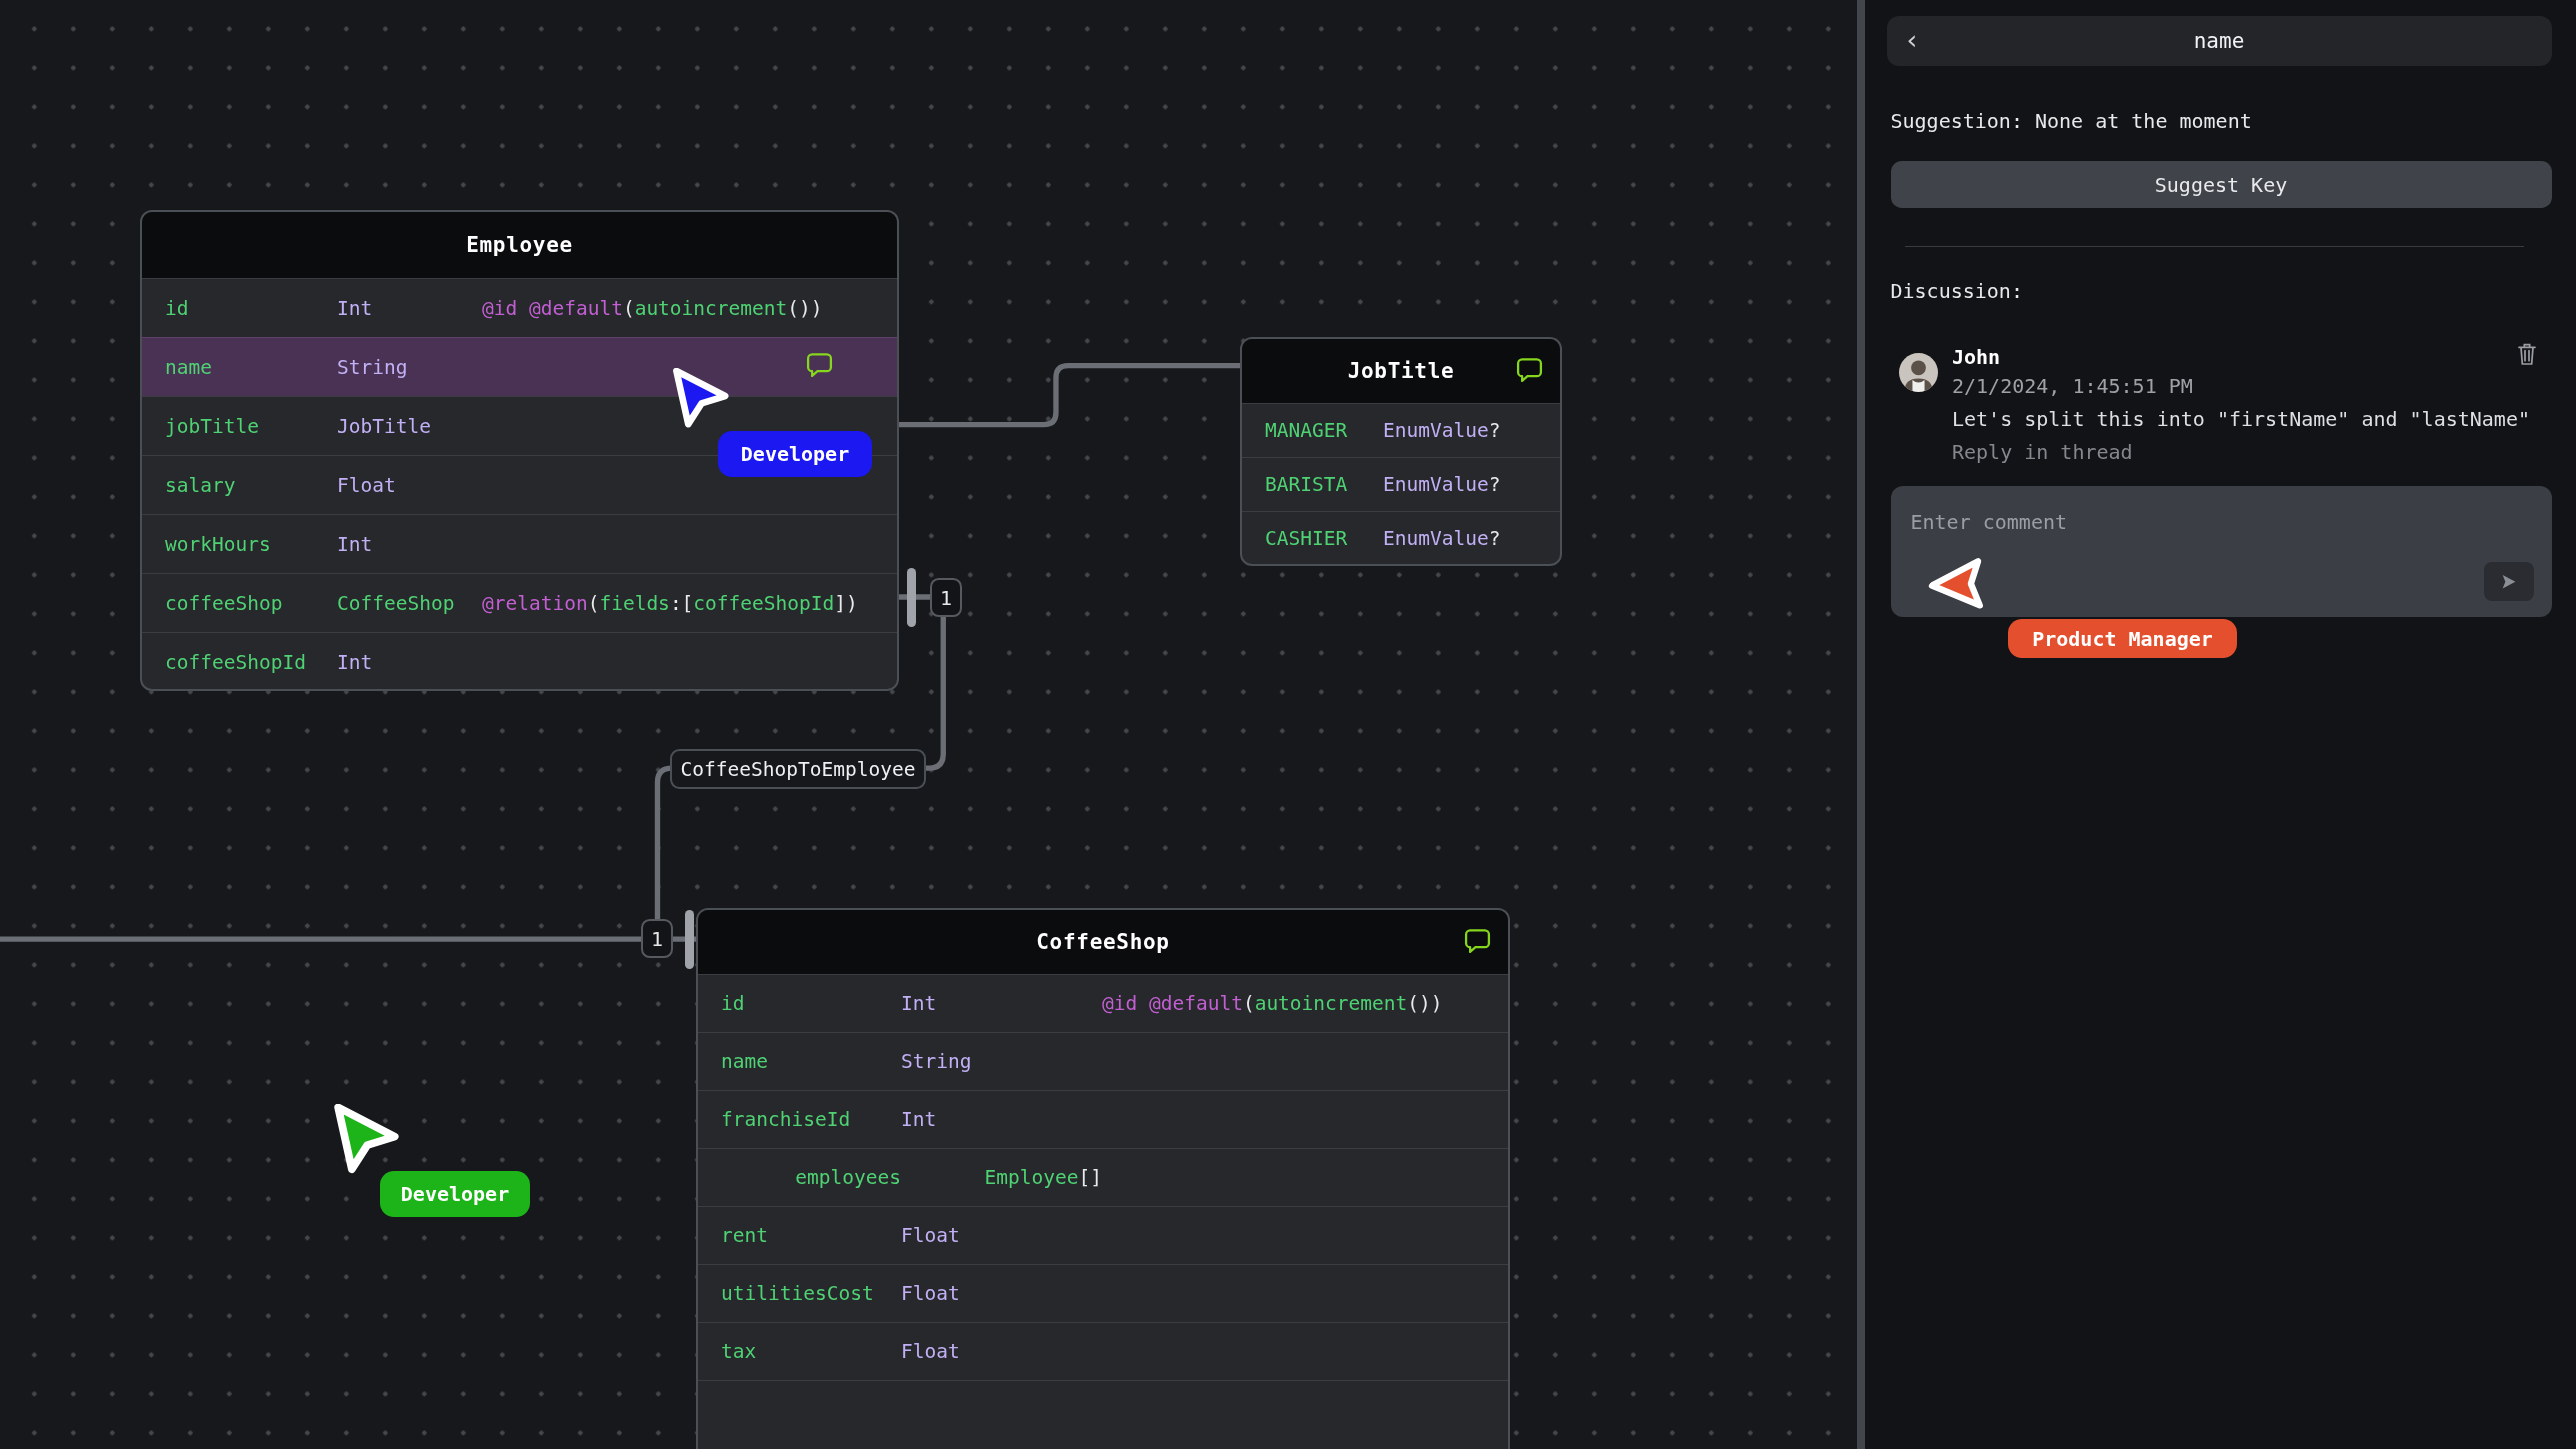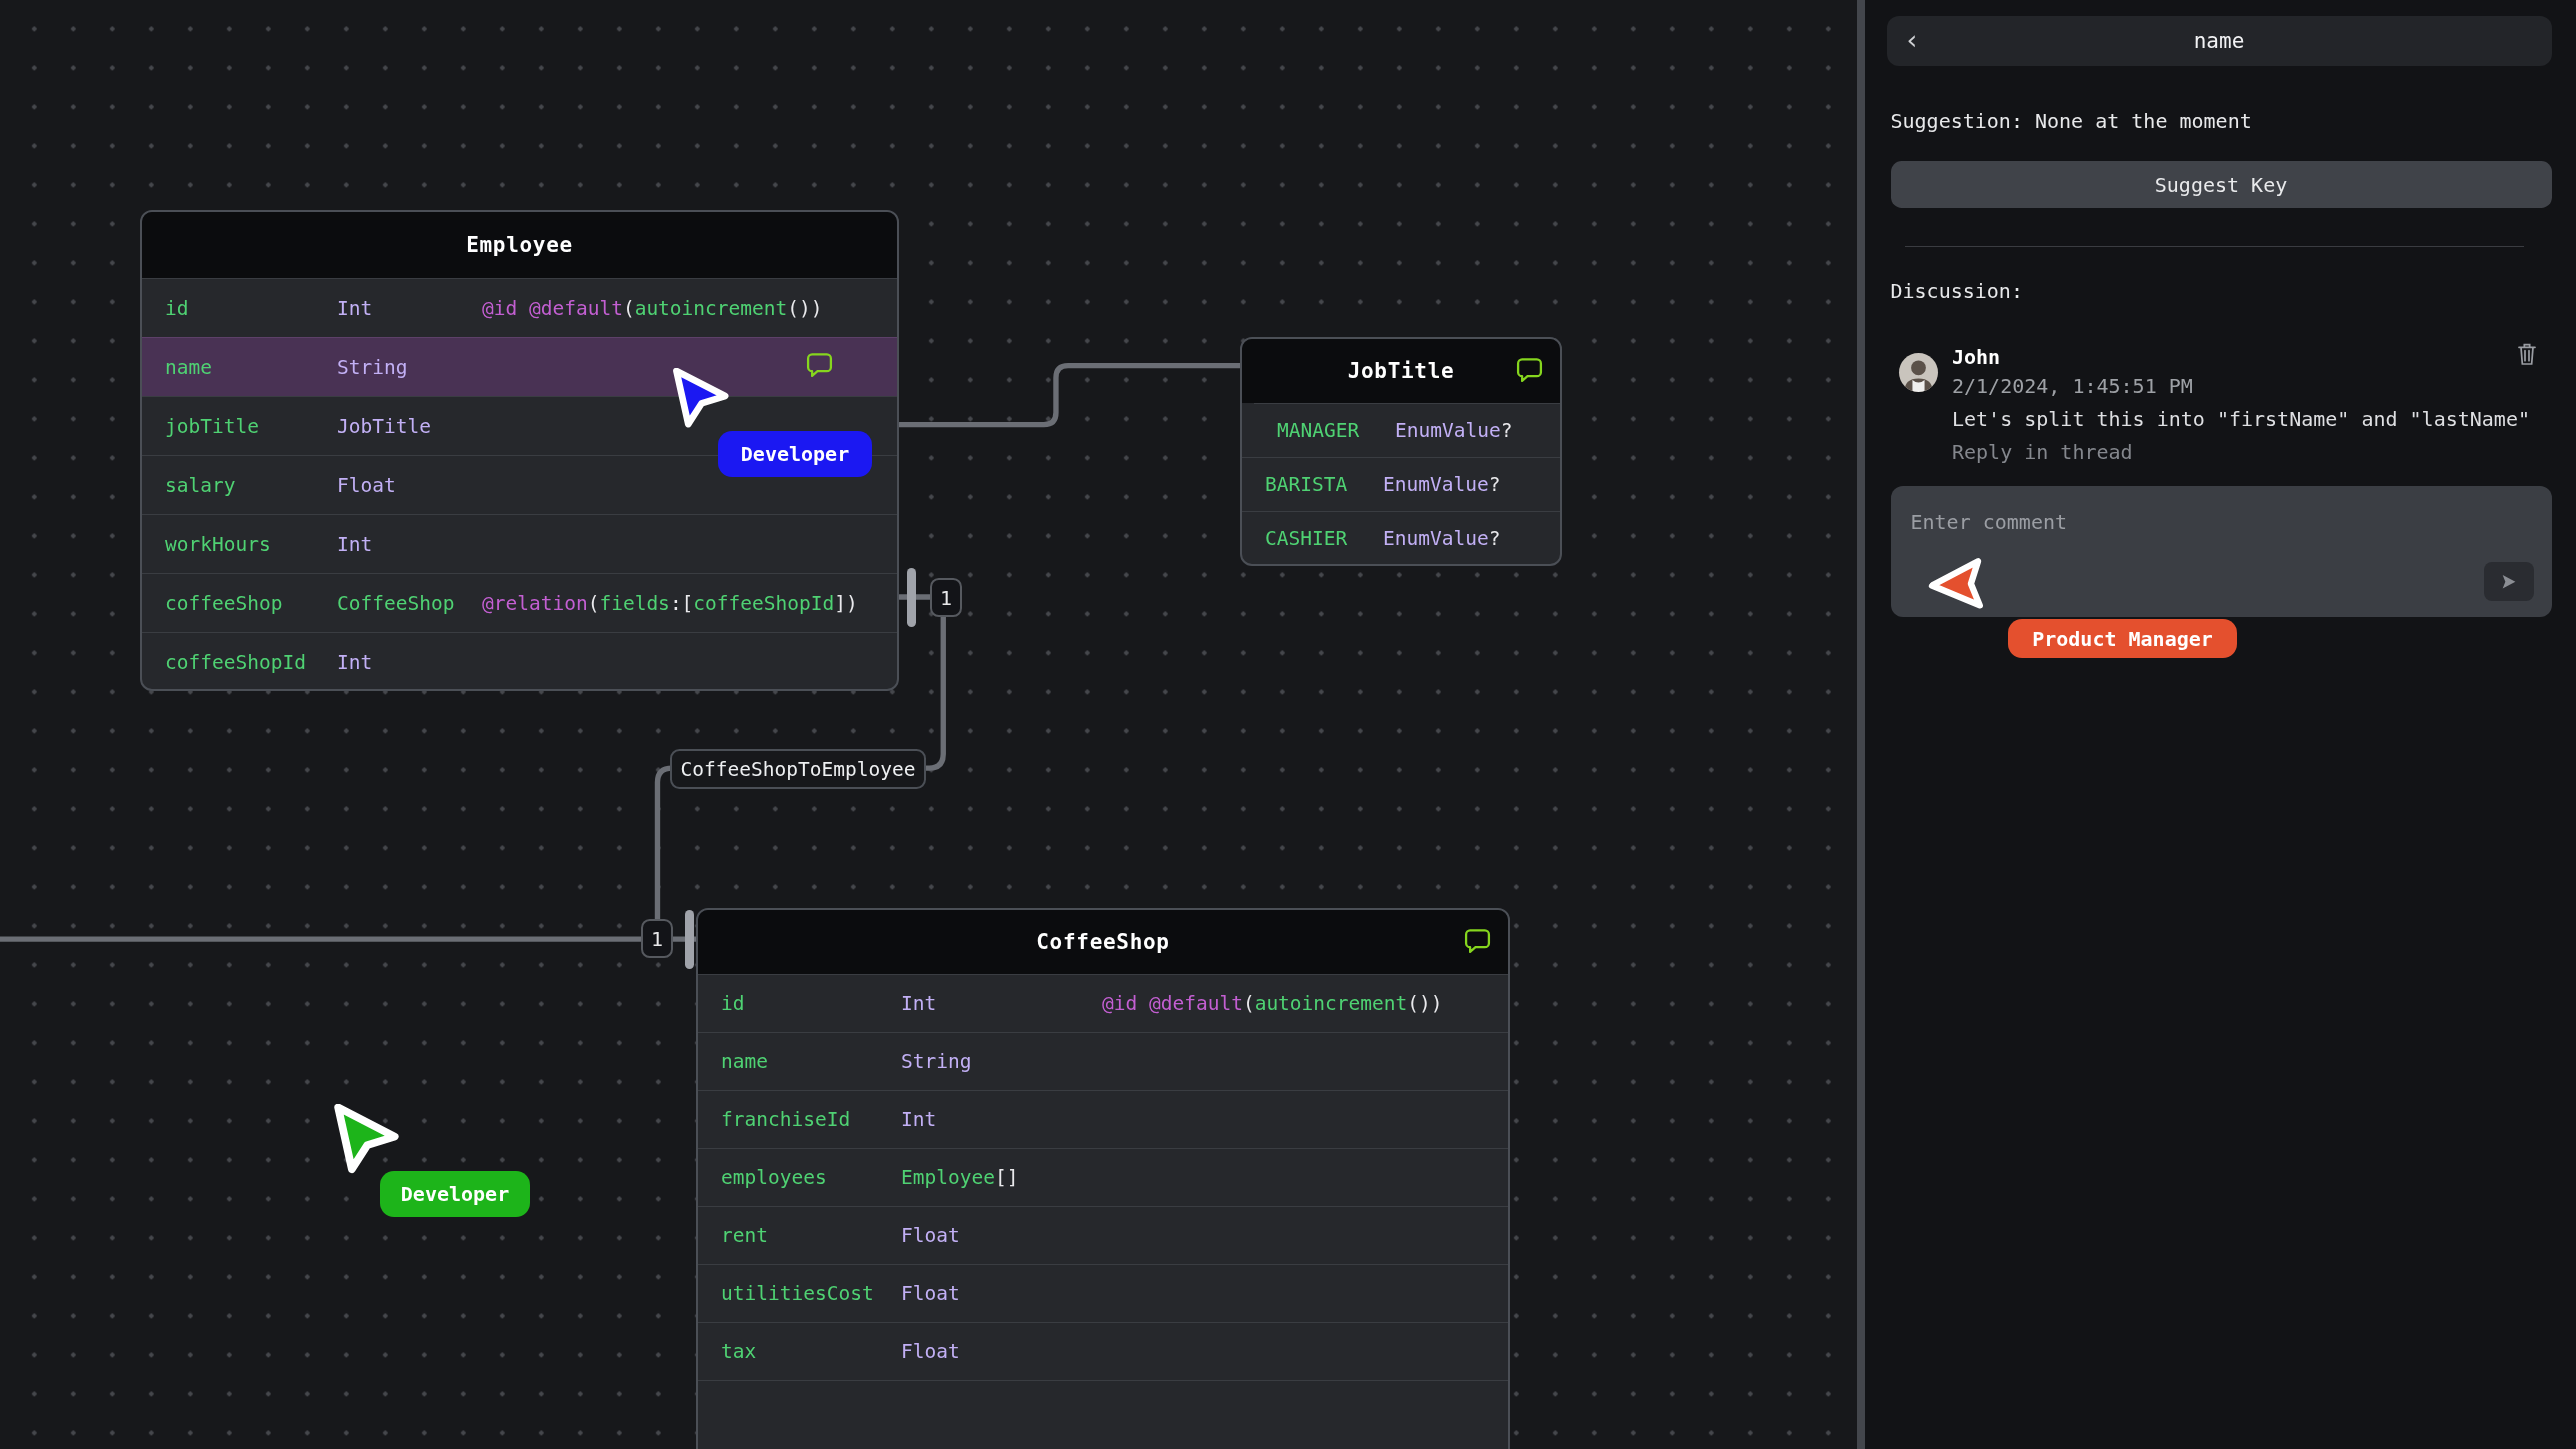--- a/index.html
+++ b/index.html
@@ -121,21 +121,21 @@
           <span></span>
         </div>
       </div>
       <div class="etable" style="left: 1240px; top: 337px; width: 322px; height: 229px;">
         <div class="ehead" style="height: 64px;">
           <span class="title">JobTitle</span>
           <span class="hicon"><svg width="27" height="25.5" viewBox="0 0 40 38">
               <path d="M9 4 H31 A6 6 0 0 1 37 10 V23 A6 6 0 0 1 31 29 H17 L9 36 V29 A6 6 0 0 1 3 23 V10 A6 6 0 0 1 9 4 Z" fill="none" stroke="#86d61e" stroke-width="3.4" stroke-linejoin="round"></path>
             </svg></span>
         </div>
-        <div class="erow" style="height: 54px; margin-left: 12px;">
+        <div class="erow" style="height: 54px;">
           <span class="cell-name tk-g" style="width: 118px;">MANAGER</span>
           <span style="width: 0px; flex: 0 0 auto;"><span class="tk-t">EnumValue</span><span class="tk-p">?</span></span>
           <span></span>
         </div>
         <div class="erow" style="height: 54px;">
           <span class="cell-name tk-g" style="width: 118px;">BARISTA</span>
           <span style="width: 0px; flex: 0 0 auto;"><span class="tk-t">EnumValue</span><span class="tk-p">?</span></span>
           <span></span>
         </div>
         <div class="erow" style="height: 54px;">
@@ -159,21 +159,21 @@
         <div class="erow" style="height: 58px;">
           <span class="cell-name tk-g" style="width: 180px;">name</span>
           <span style="width: 201px; flex: 0 0 auto;"><span class="tk-t">String</span></span>
           <span></span>
         </div>
         <div class="erow" style="height: 58px;">
           <span class="cell-name tk-g" style="width: 180px;">franchiseId</span>
           <span style="width: 201px; flex: 0 0 auto;"><span class="tk-t">Int</span></span>
           <span></span>
         </div>
-        <div class="erow" style="height: 58px;">
+        <div class="erow" style="height: 58px; text-align: right;">
           <span class="cell-name tk-g" style="width: 180px;">employees</span>
           <span style="width: 201px; flex: 0 0 auto;"><span class="tk-g">Employee</span><span class="tk-p">[]</span></span>
           <span></span>
         </div>
         <div class="erow" style="height: 58px;">
           <span class="cell-name tk-g" style="width: 180px;">rent</span>
           <span style="width: 201px; flex: 0 0 auto;"><span class="tk-t">Float</span></span>
           <span></span>
         </div>
         <div class="erow" style="height: 58px;">

